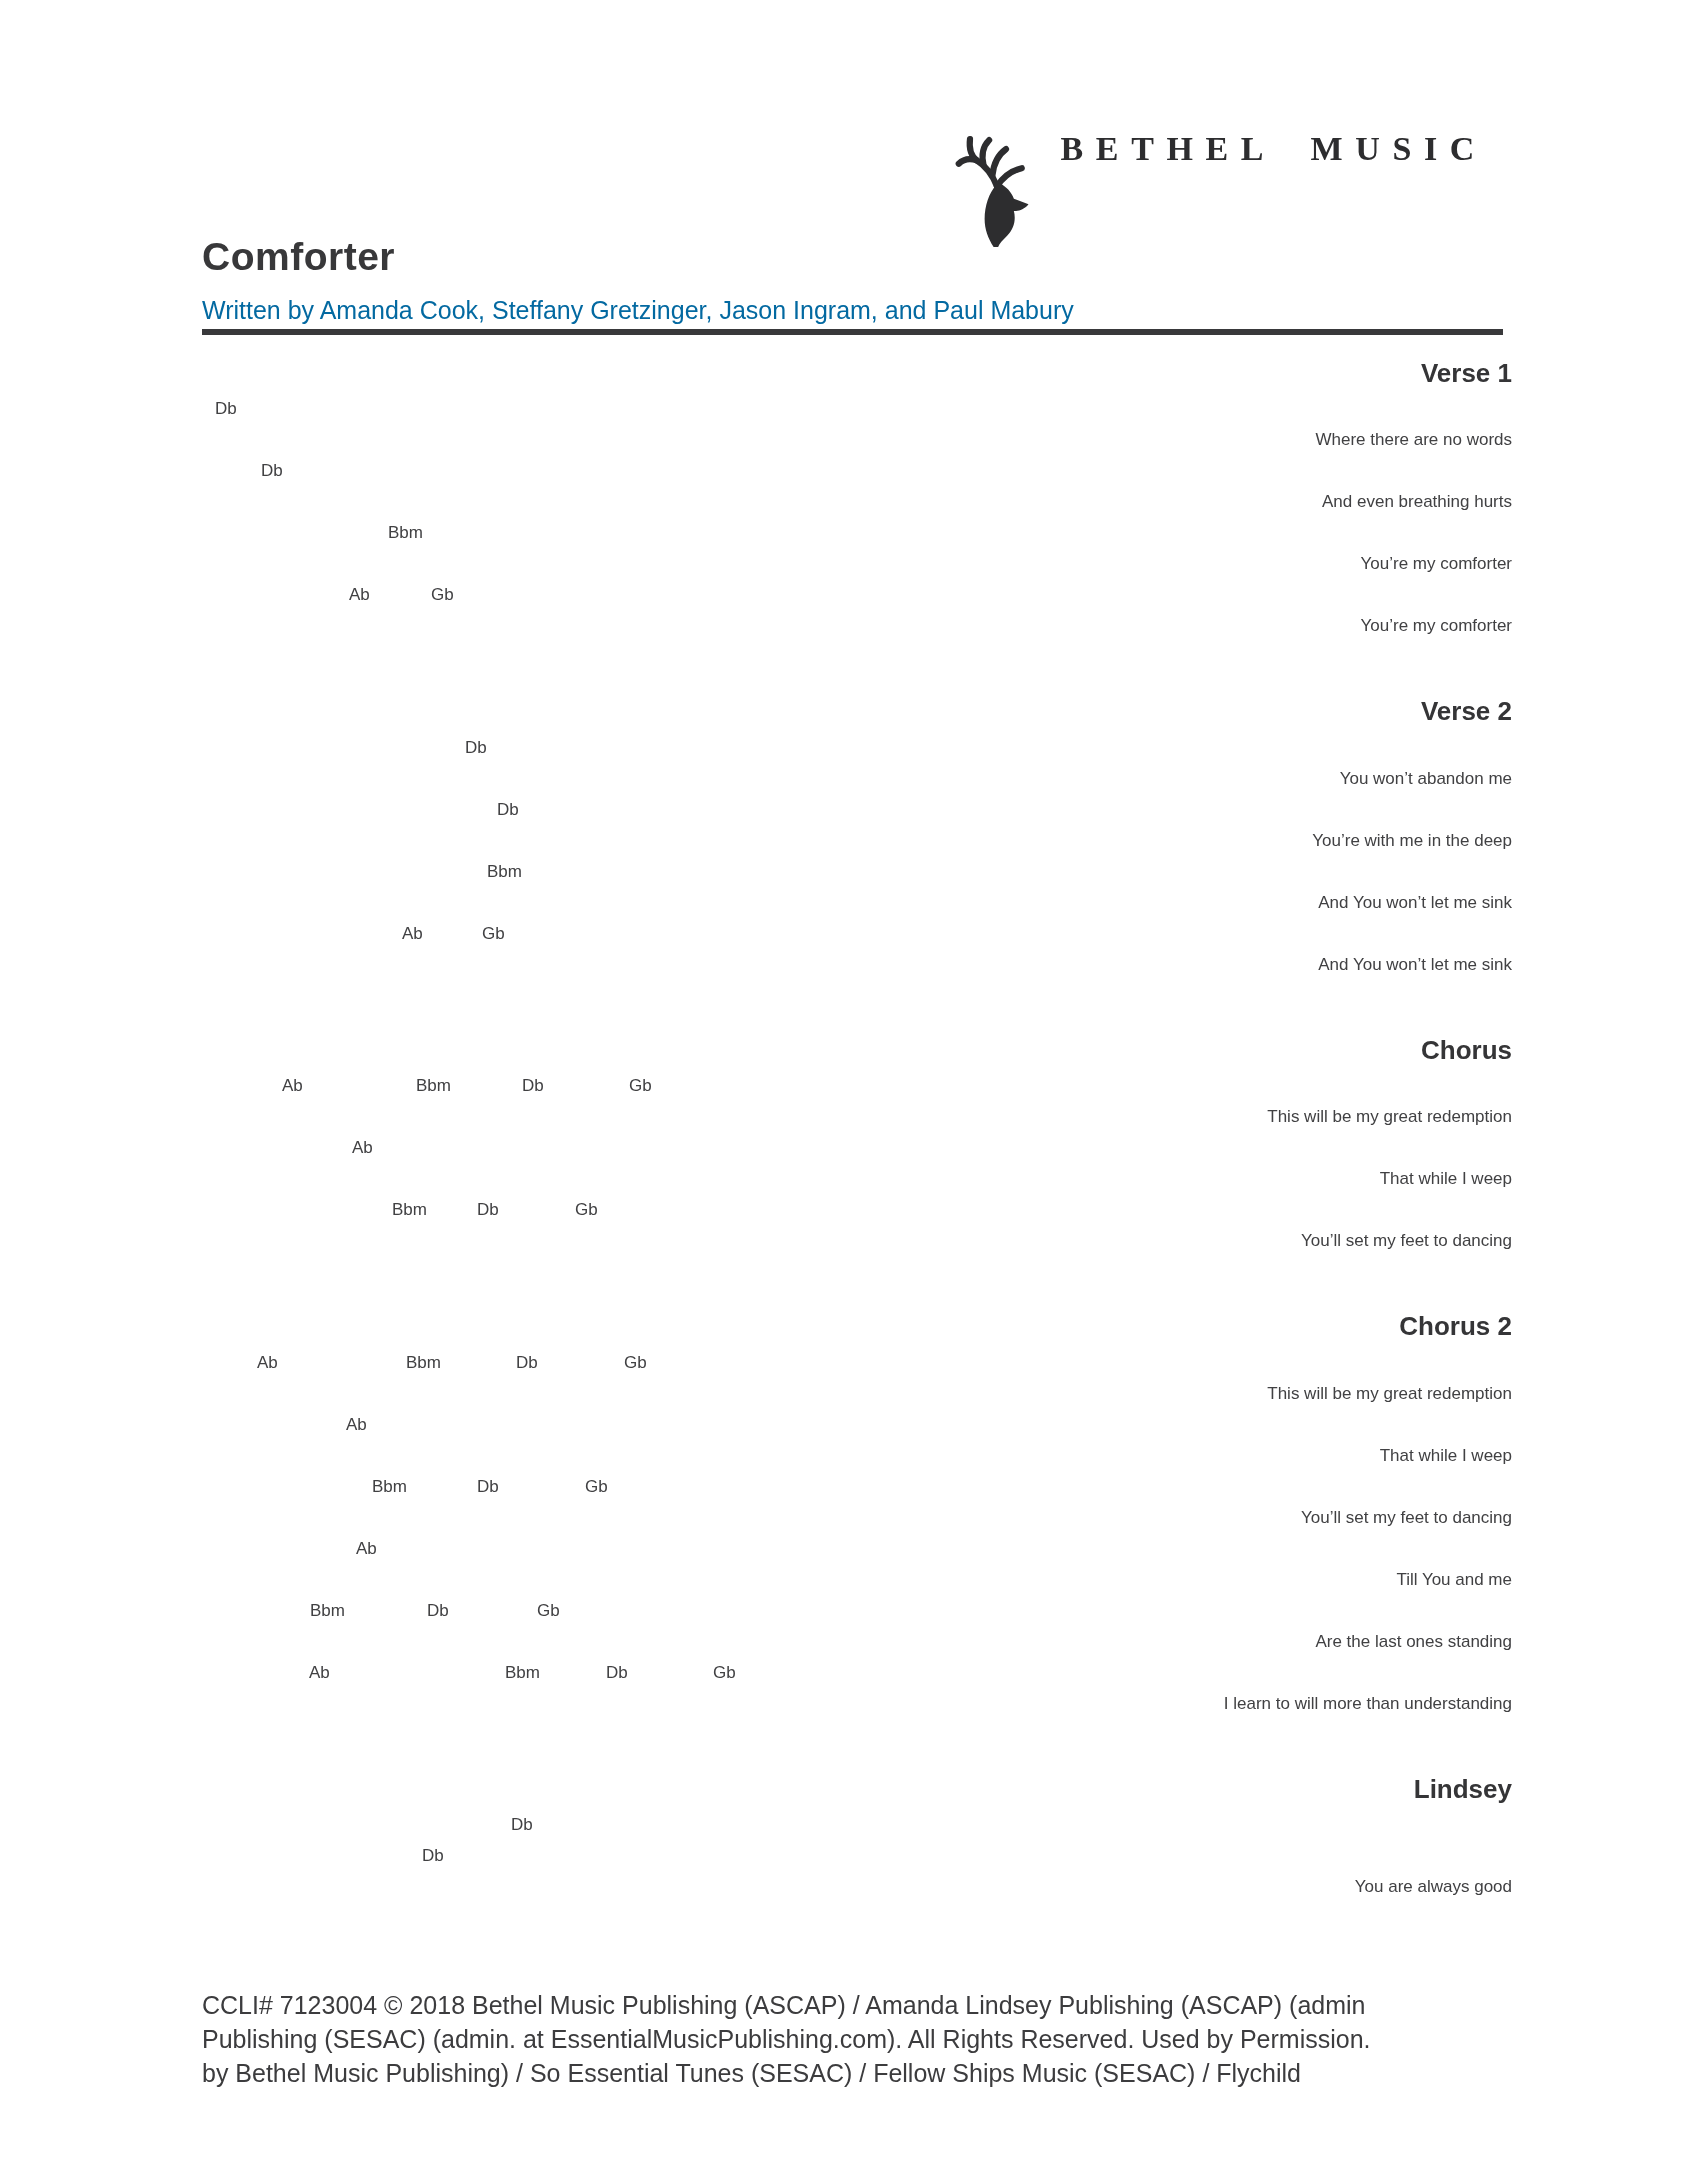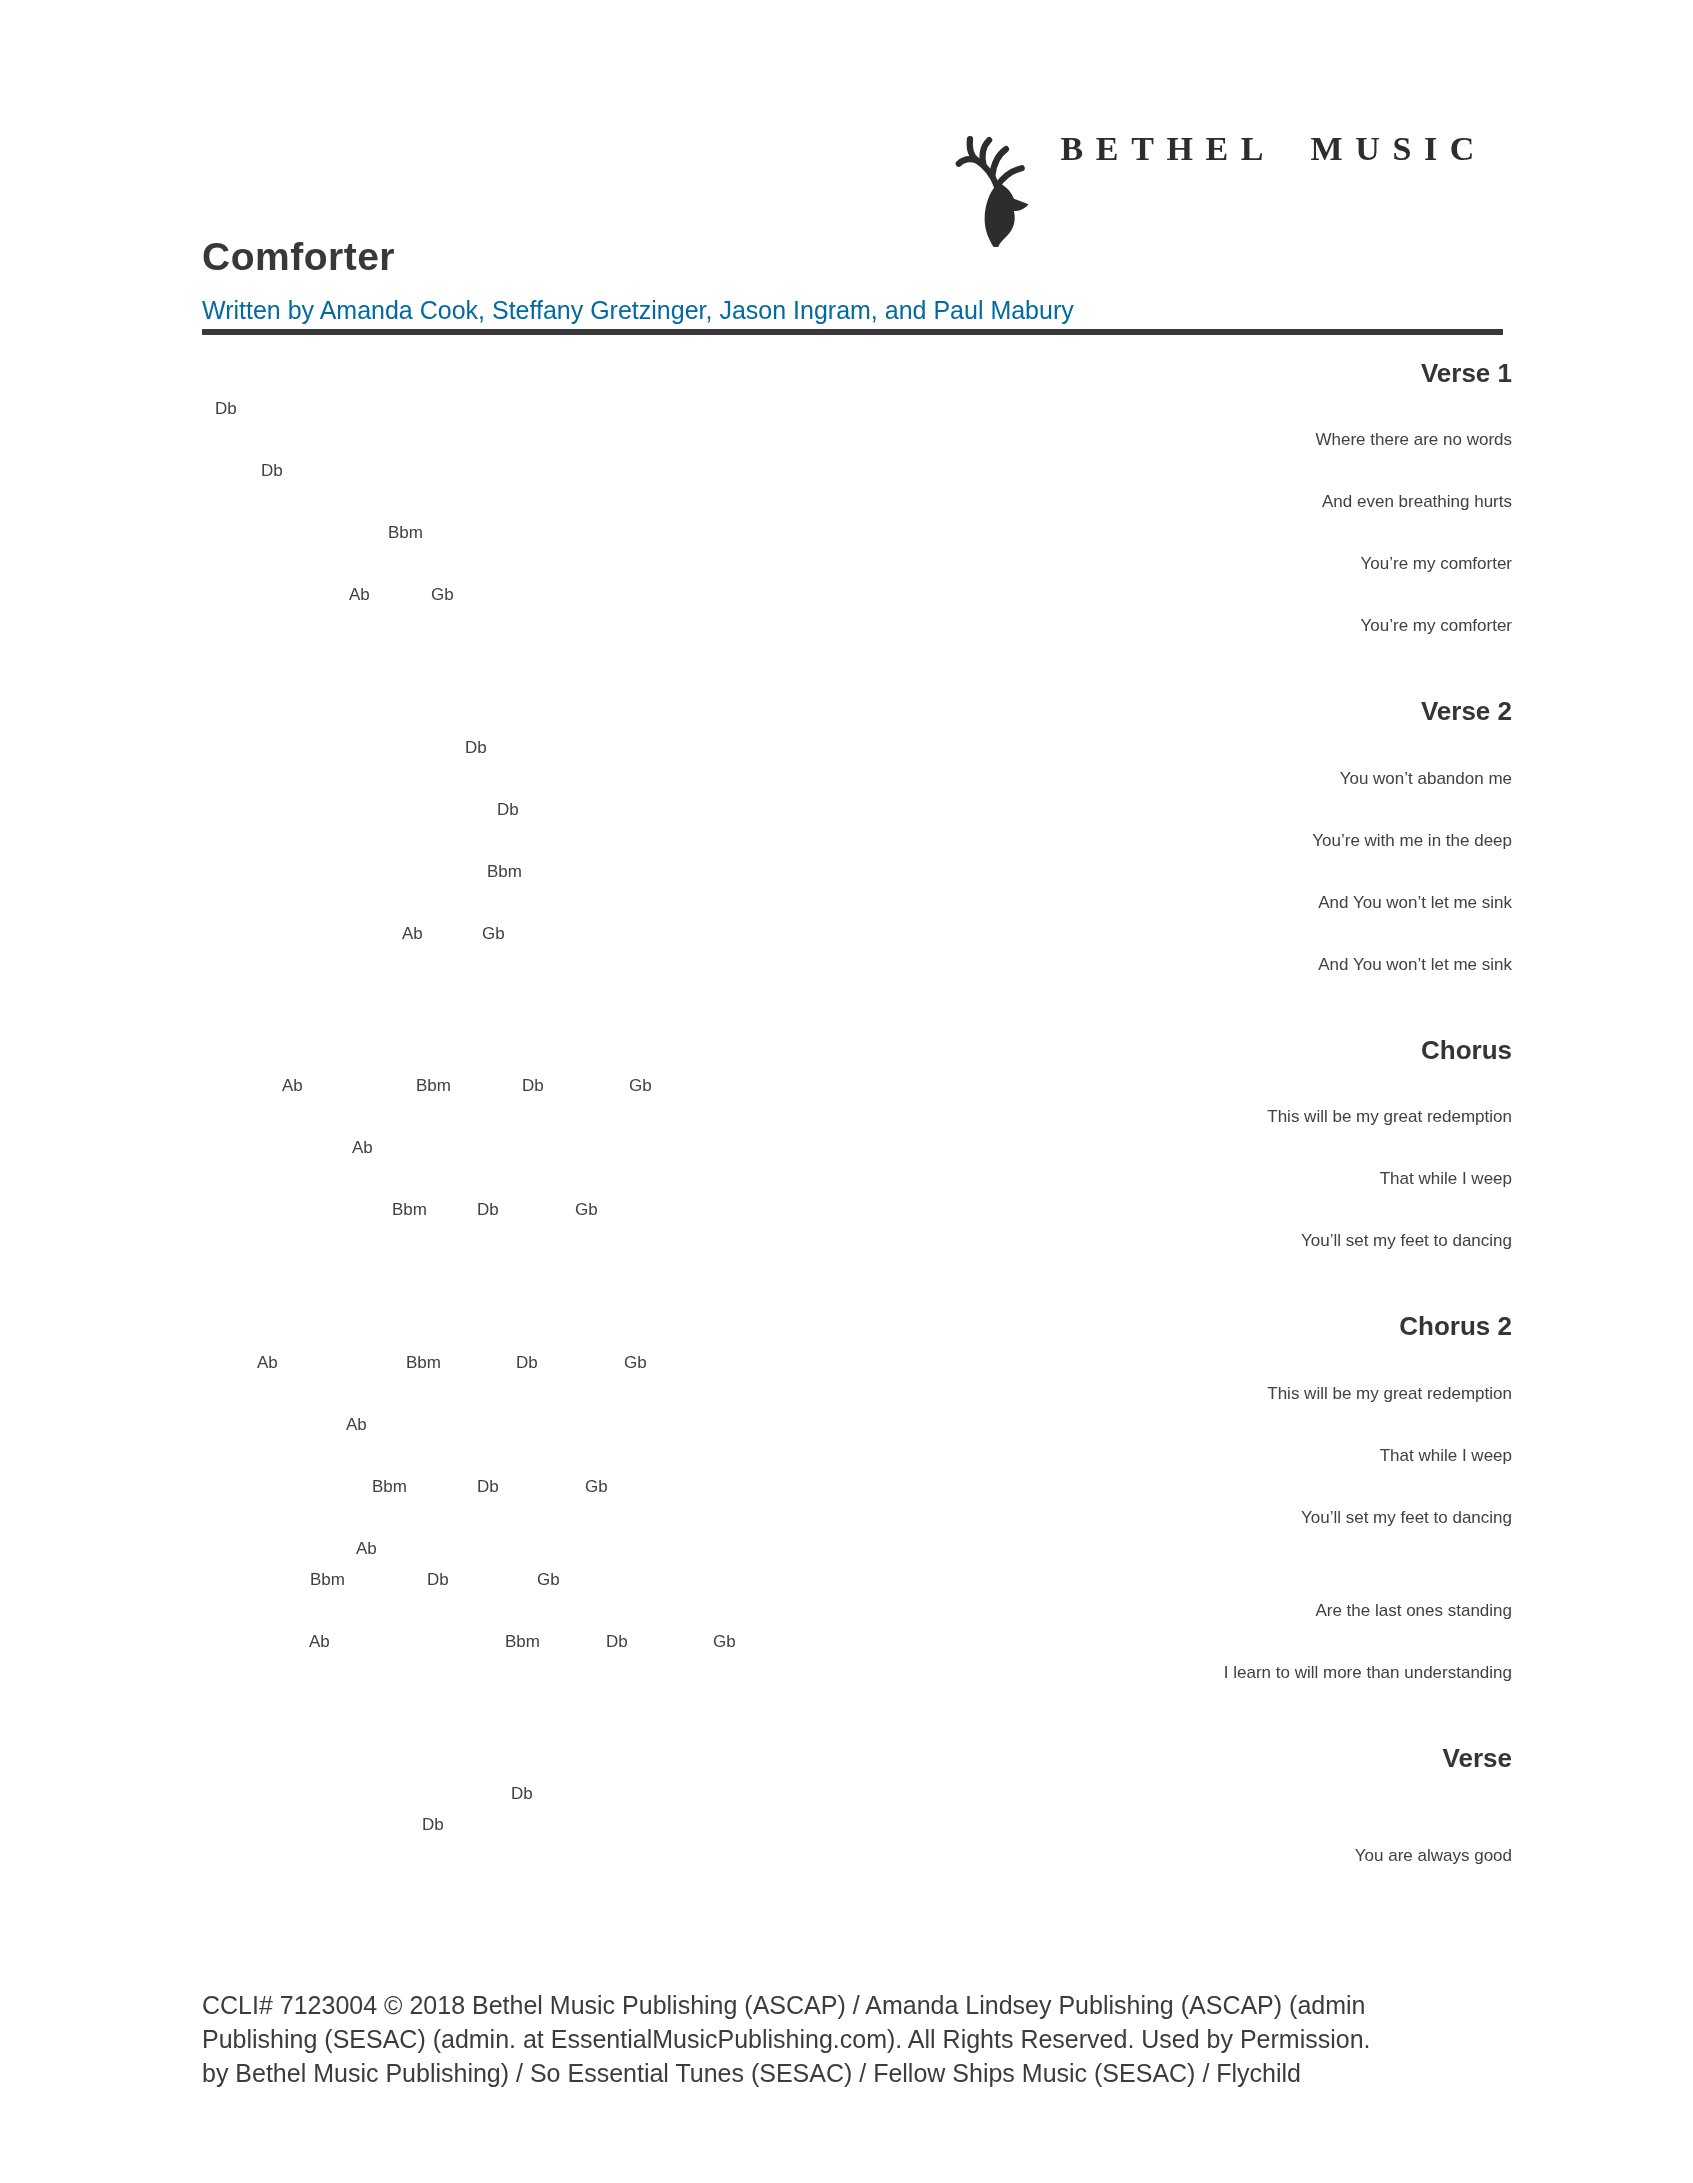--- a/index.html
+++ b/index.html
@@ -132,36 +132,37 @@
         <div class="line">That while I weep</div>
         <div class="line">
           <span class="chord" style="left: 170px;">Bbm</span>
           <span class="chord" style="left: 275px;">Db</span>
           <span class="chord" style="left: 383px;">Gb</span>
         </div>
         <div class="line">You’ll set my feet to dancing</div>
         <div class="line">
           <span class="chord" style="left: 154px;">Ab</span>
         </div>
+        <div class="line">Till You and me</div>
         <div class="line">
           <span class="chord" style="left: 108px;">Bbm</span>
           <span class="chord" style="left: 225px;">Db</span>
           <span class="chord" style="left: 335px;">Gb</span>
         </div>
         <div class="line">Are the last ones standing</div>
         <div class="line">
           <span class="chord" style="left: 107px;">Ab</span>
           <span class="chord" style="left: 303px;">Bbm</span>
           <span class="chord" style="left: 404px;">Db</span>
           <span class="chord" style="left: 511px;">Gb</span>
         </div>
         <div class="line">I learn to will more than understanding</div>
       </section>
       <section>
-        <h2>Verse</h2>
+        <h2>Lindsey</h2>
         <div class="line">
           <span class="chord" style="left: 309px;">Db</span>
         </div>
         <div class="line">
           <span class="chord" style="left: 220px;">Db</span>
         </div>
         <div class="line">You are always good</div>
       </section>
     </main>
 

